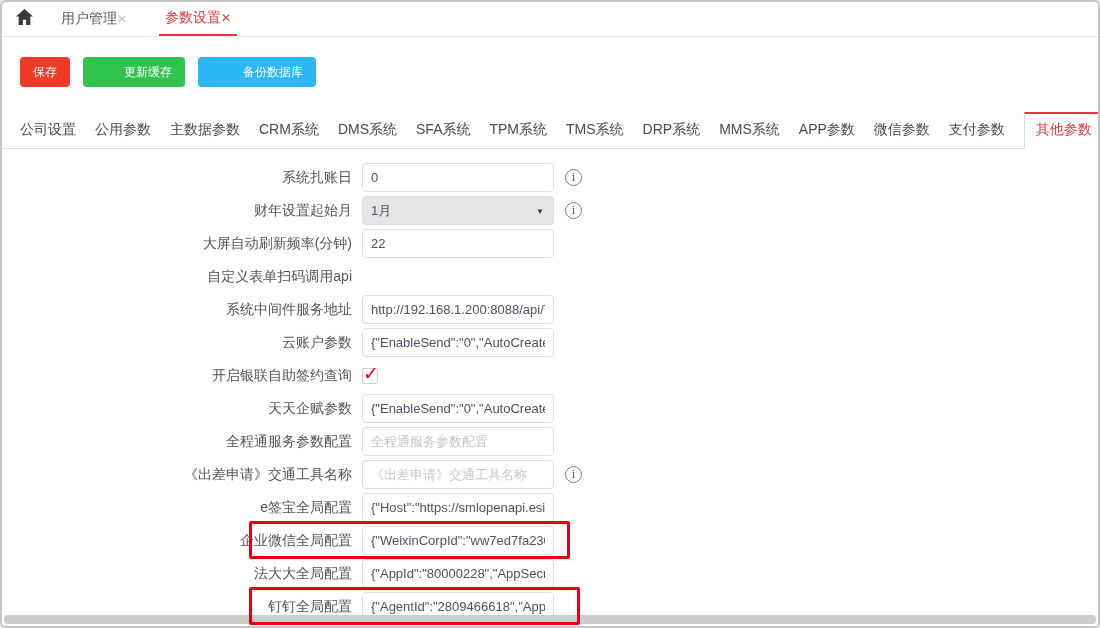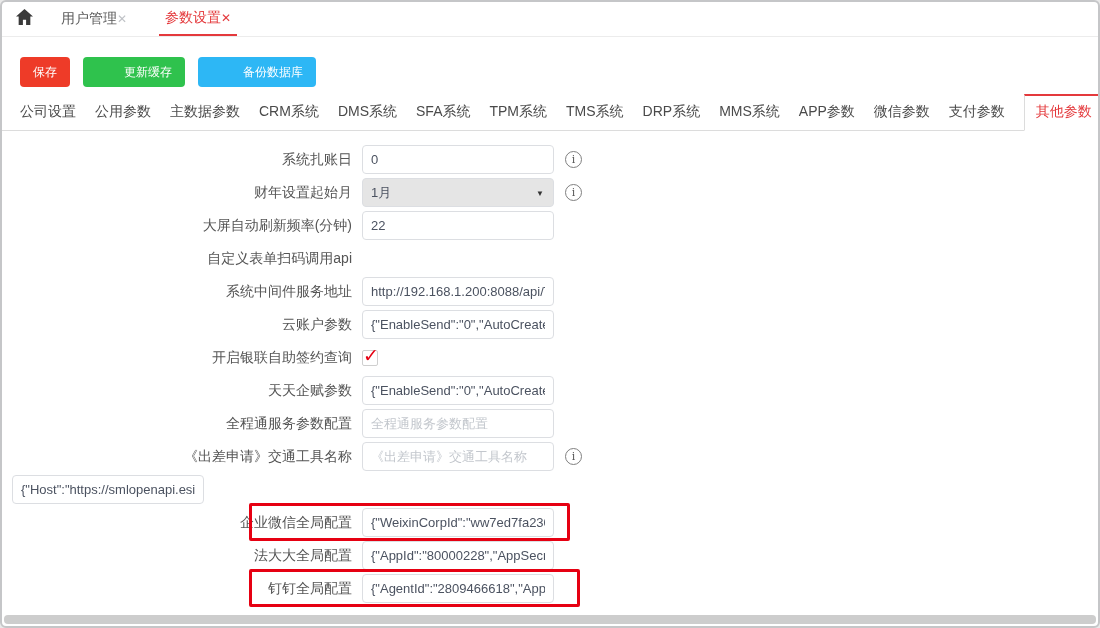--- a/index.html
+++ b/index.html
@@ -20,21 +20,21 @@
 
   
   .toolbar { display:flex; gap:13px; padding:20px 0 0 18px; }
   .btn { border:none; border-radius:4px; color:#fff; font-size:12px; height:30px; padding:0 13px;
          font-family:inherit; cursor:pointer; line-height:30px; }
   .btn-save   { background:#ee3b28; }
   .btn-cache  { background:#2fc24d;padding-left:41px; }
   .btn-backup { background:#2db7f5;padding-left:45px; }
 
   
-  .nav-tabs { display:flex; align-items:flex-end; margin-top:8px; padding:0 0 0 18px; border-bottom:1px solid #dcdcdc; height:36px; }
+  .nav-tabs { display:flex; align-items:flex-end; margin-top:26px; padding:0 0 0 18px; border-bottom:1px solid #dcdcdc; height:36px; }
   .nav-tab { font-size:14px; color:#4a4a4a; padding:0 0 9px 0; margin-right:19px; cursor:pointer; white-space:nowrap; }
   .nav-tab.active {
     color:#e4393c; background:#fff; border:1px solid #dcdcdc; border-top:2px solid #e4393c;
     border-bottom:1px solid #fff; margin-bottom:-1px; padding:7px 11px 9px 11px; margin-right:0;
   }
 
   
   .form { padding-top:14px; }
   .frow { position:relative; display:flex; align-items:center; margin-bottom:4px; height:29px; }
   .flabel { width:350px; text-align:right; font-size:14px; color:#555; flex:0 0 350px; }
@@ -158,20 +158,21 @@
       <input class="tinput fctrl" placeholder="全程通服务参数配置" style="">
     </div>
 
     <div class="frow">
       <span class="flabel">《出差申请》交通工具名称</span>
       <input class="tinput fctrl" placeholder="《出差申请》交通工具名称" style="">
       <span class="info">i</span>
     </div>
 
     <div class="frow">
+      <span class="flabel">e签宝全局配置</span>
       <input class="tinput fctrl" value="{&quot;Host&quot;:&quot;https://smlopenapi.esign.c" style="">
     </div>
 
     <div class="frow">
       <span class="flabel">企业微信全局配置</span>
       <input class="tinput fctrl" value="{&quot;WeixinCorpId&quot;:&quot;ww7ed7fa23042" style="">
       <div class="hl-box"></div>
     </div>
 
     <div class="frow">

